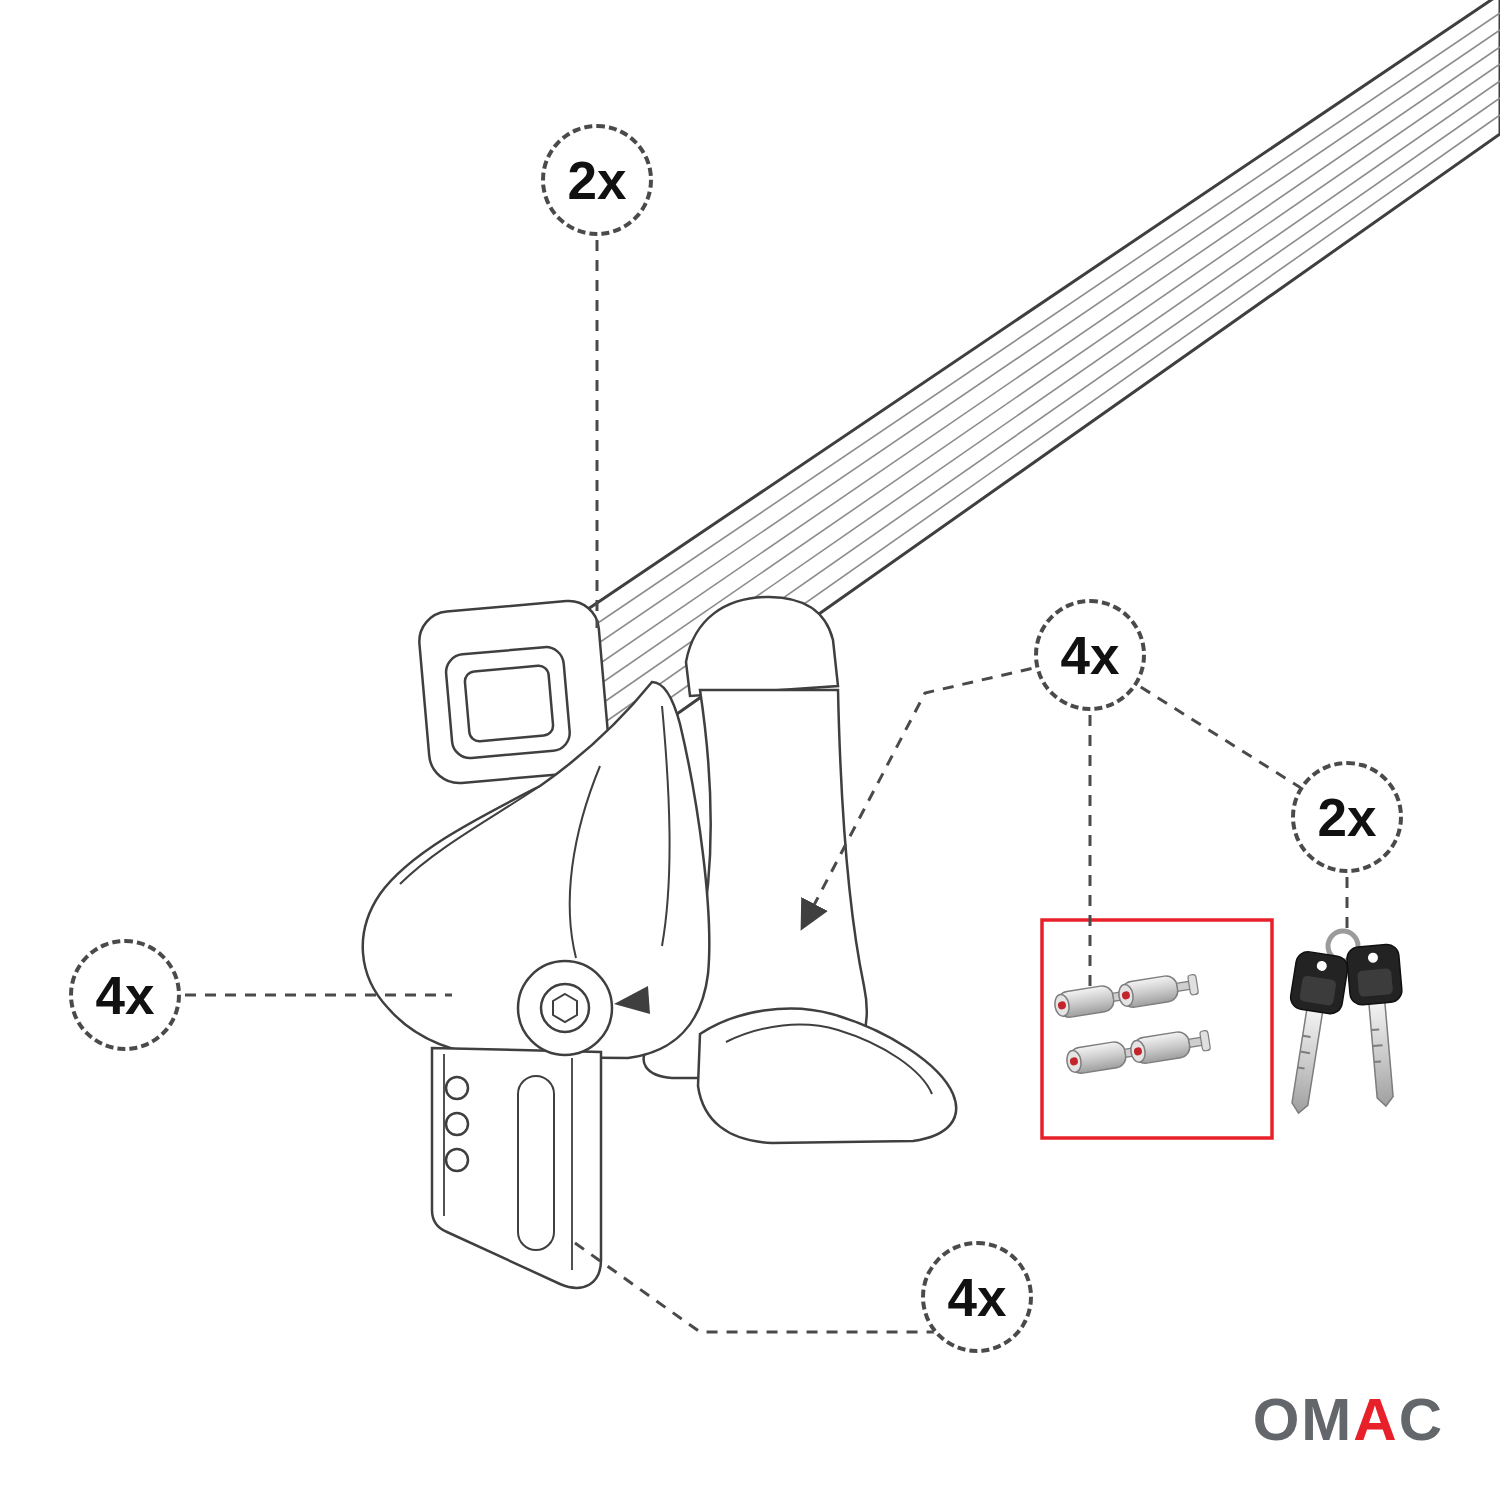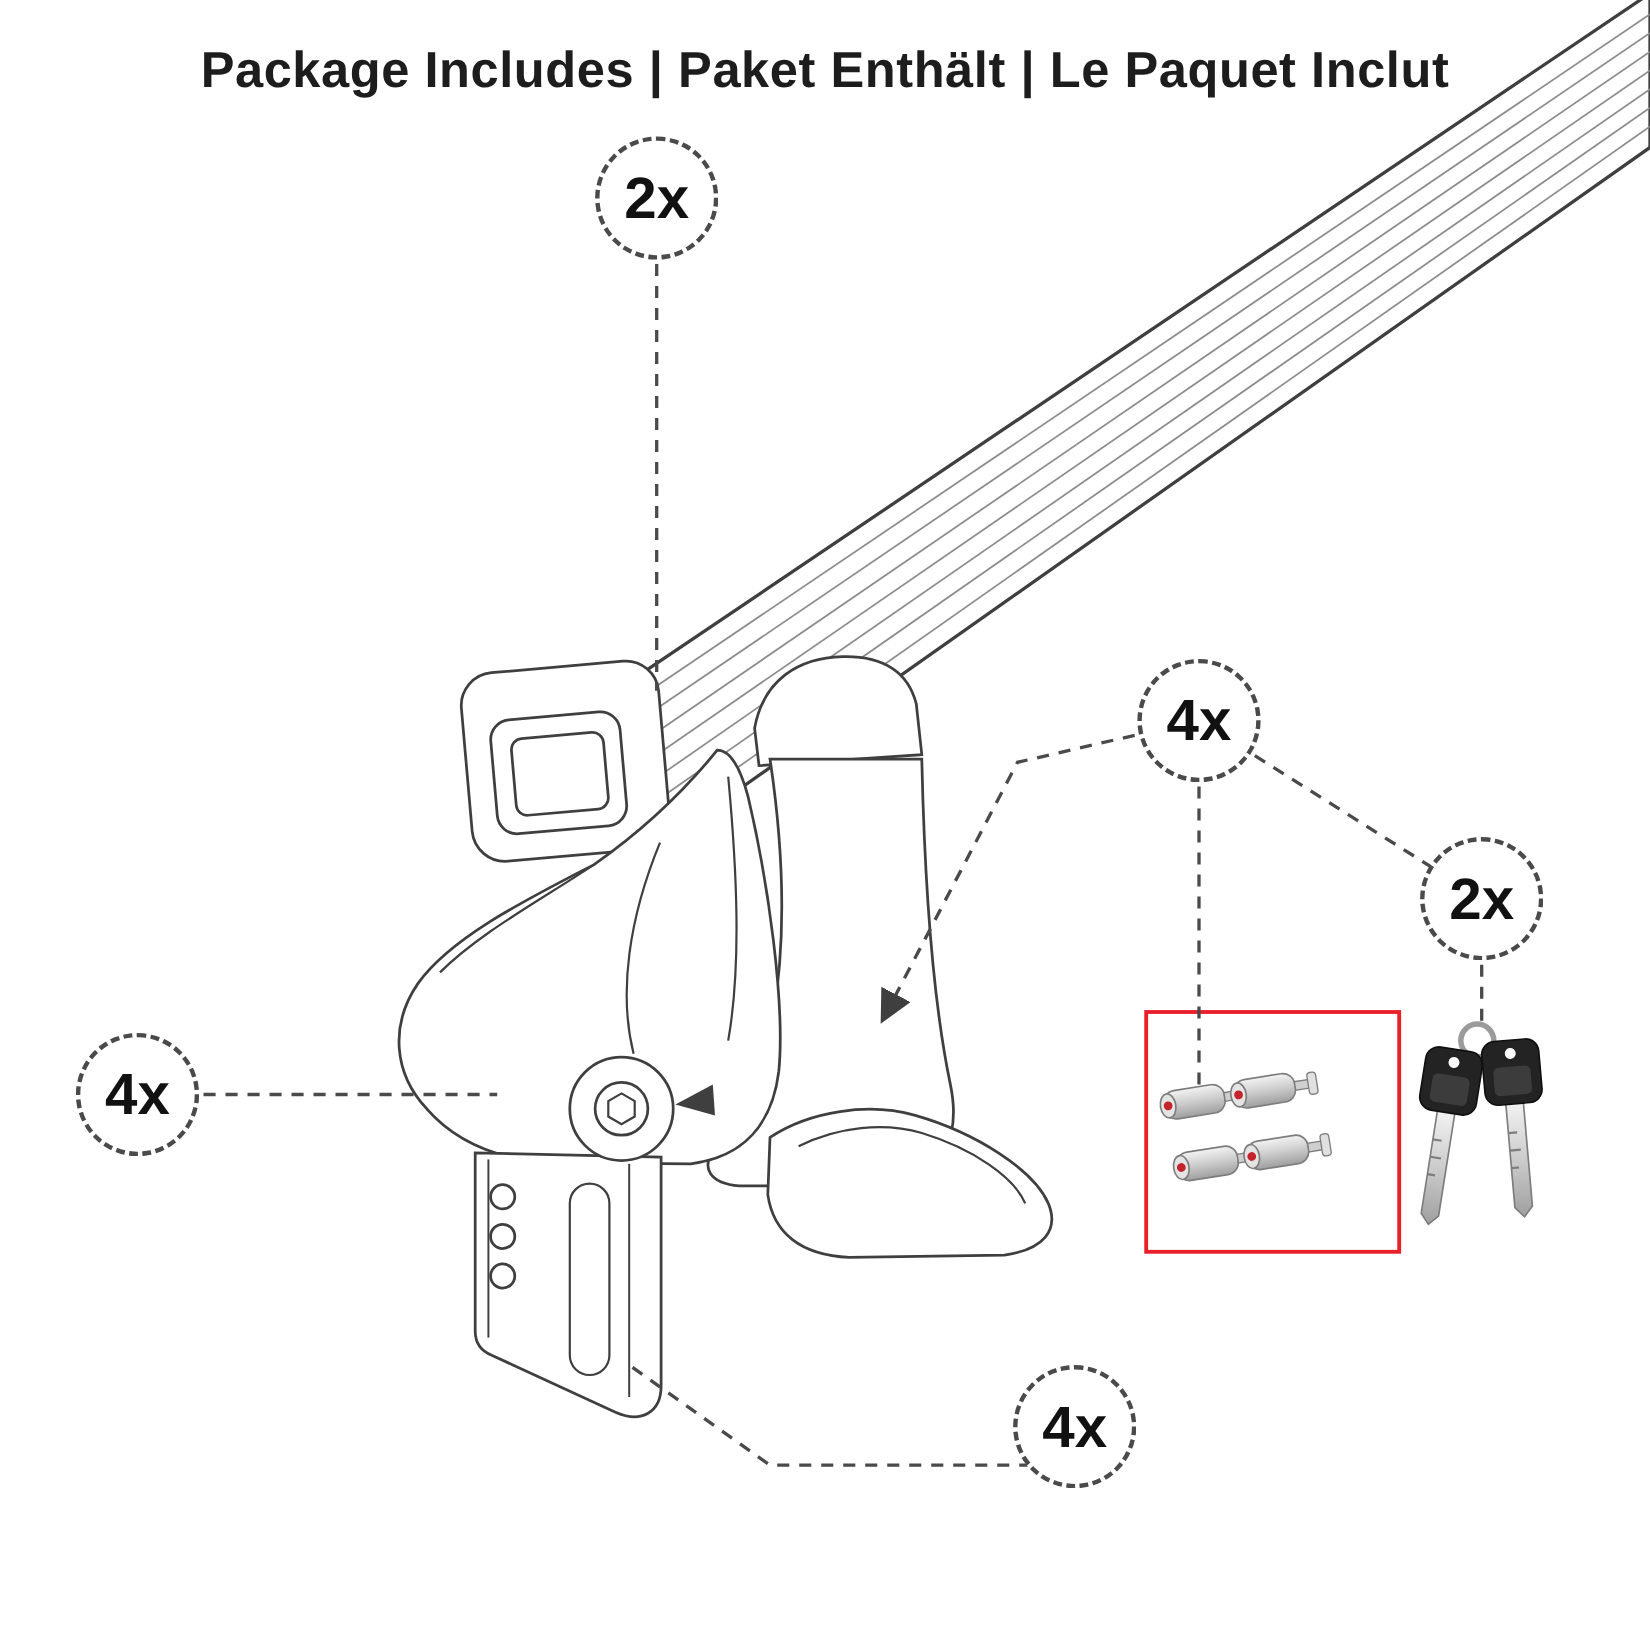--- a/index.html
+++ b/index.html
@@ -14,21 +14,20 @@
   .brand { position:absolute; right:56px; bottom:50px; font-size:60px; font-weight:800;
            letter-spacing:2px; display:flex; line-height:1; }
   .brand .gray { color:#63666a; }
   .brand .red  { color:#e8202a; }
 </style>
 </head>
 <body>
 
 <div class="stage">
 
-  <h1 class="title">Package Includes | Paket Enthält | Le Paquet Inclut</h1>
 
   <svg class="drawing" viewBox="0 0 1500 1500">
     <defs>
       <linearGradient id="silver" x1="0" y1="0" x2="0" y2="1">
         <stop offset="0" stop-color="#f3f3f3"></stop>
         <stop offset="0.5" stop-color="#cccccc"></stop>
         <stop offset="1" stop-color="#9f9f9f"></stop>
       </linearGradient>
       <marker id="arrowhead" markerWidth="12" markerHeight="12" refX="9" refY="5" orient="auto">
         <path d="M0,0 L10,5 L0,10 Z" fill="#3f3f3f"></path>
@@ -145,14 +144,19 @@
   <div class="callout" style="left:1291px; top:761px;">
     <span>2x</span>
   </div>
   <div class="callout" style="left:69px; top:939px;">
     <span>4x</span>
   </div>
   <div class="callout" style="left:921px; top:1241px;">
     <span>4x</span>
   </div>
 
+  <div class="brand">
+    <span class="gray">OM</span>
+      <span class="red">A</span>
+      <span class="gray">C</span>
+  </div>
 
 </div>
 
 </body></html>

